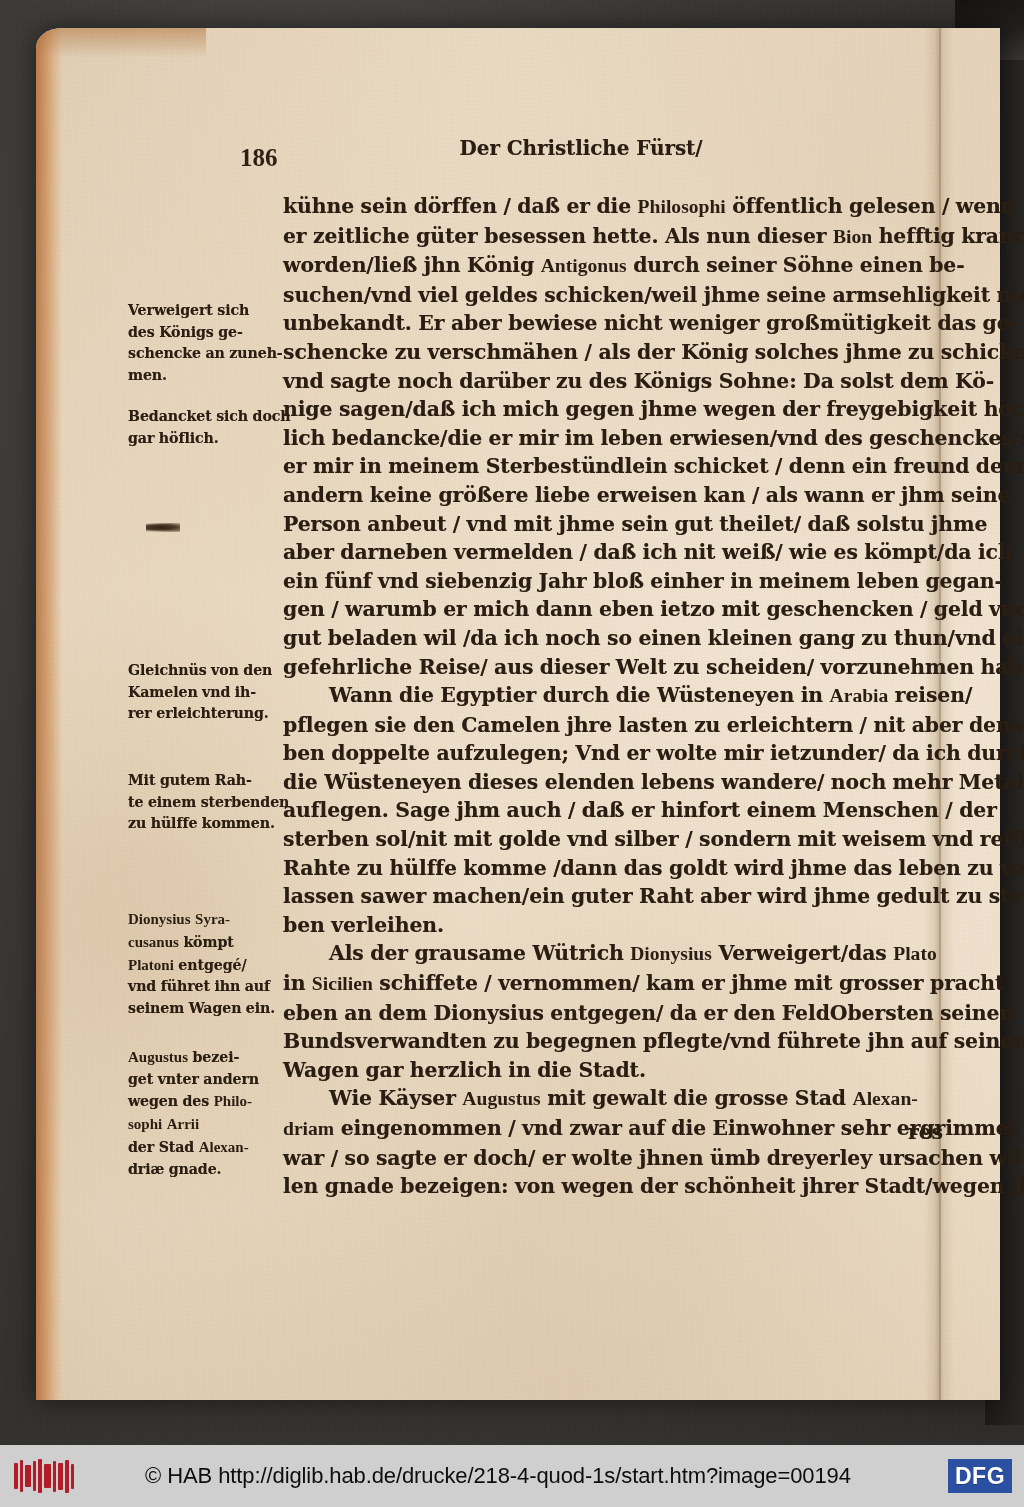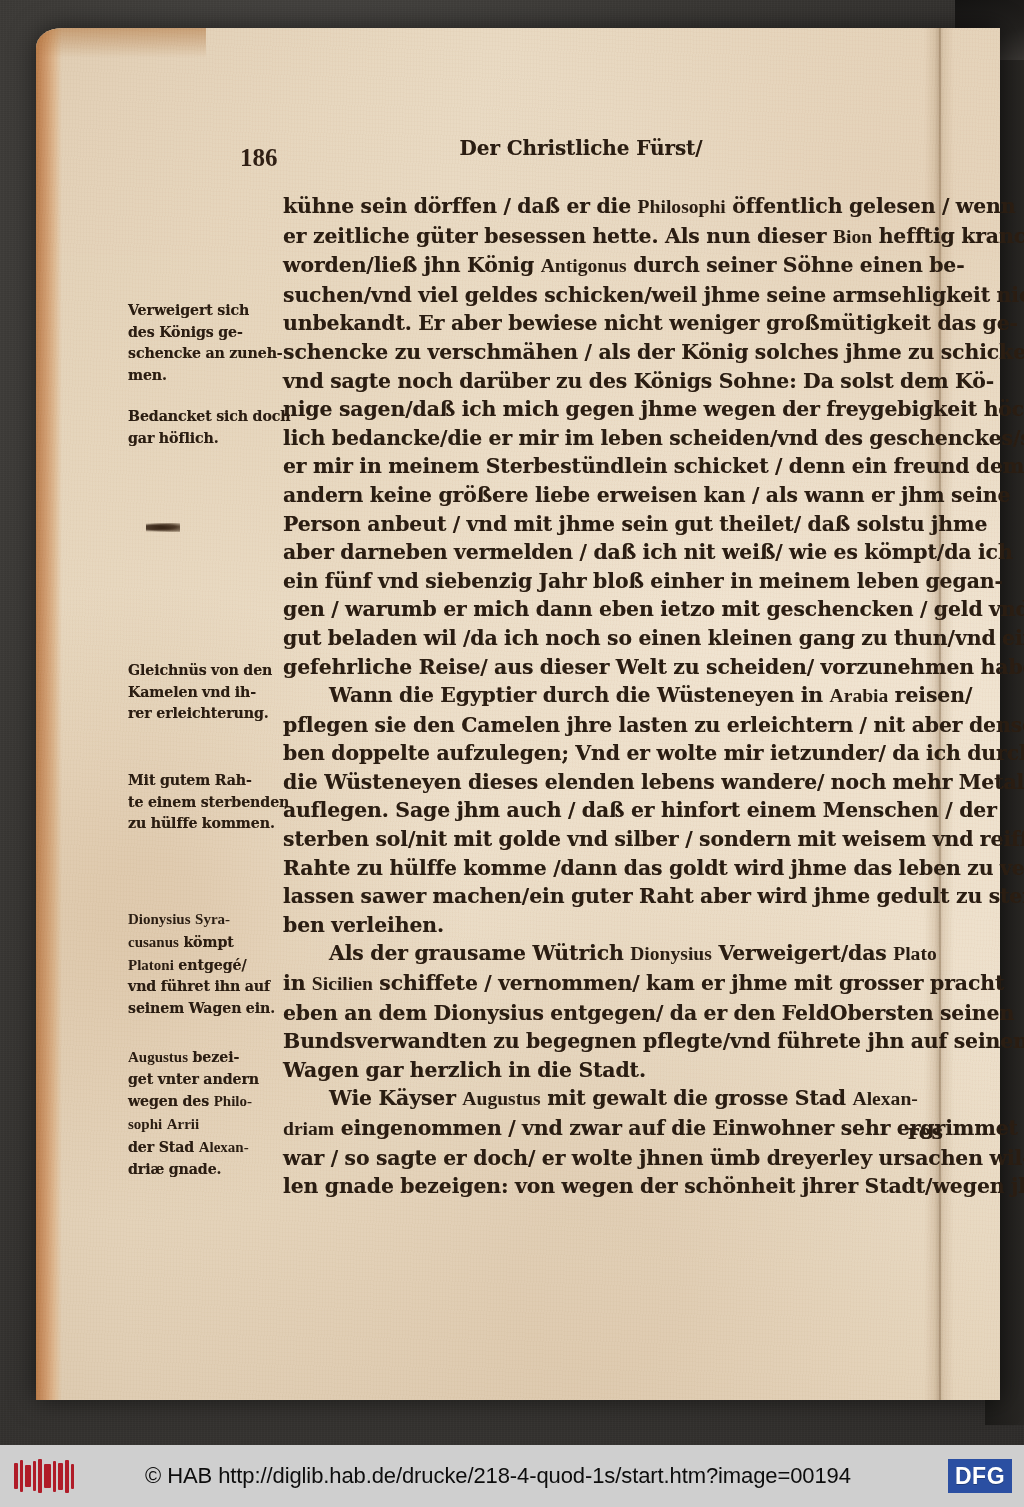--- a/index.html
+++ b/index.html
@@ -298,21 +298,21 @@
 
 <div id="main-text">
     <div class="body-line"><span class="fraktur">kühne</span> <span class="fraktur">sein</span> <span class="fraktur">dörffen</span> <span class="fraktur">/</span> <span class="fraktur">daß</span> <span class="fraktur">er</span> <span class="fraktur">die</span> <span class="antiqua">Philosophi</span> <span class="fraktur">öffentlich</span> <span class="fraktur">gelesen</span> <span class="fraktur">/</span> <span class="fraktur">wenn</span></div>
     <div class="body-line"><span class="fraktur">er</span> <span class="fraktur">zeitliche</span> <span class="fraktur">güter</span> <span class="fraktur">besessen</span> <span class="fraktur">hette.</span> <span class="fraktur">Als</span> <span class="fraktur">nun</span> <span class="fraktur">dieser</span> <span class="antiqua">Bion</span> <span class="fraktur">hefftig</span> <span class="fraktur">kranck</span></div>
     <div class="body-line"><span class="fraktur">worden/ließ</span> <span class="fraktur">jhn</span> <span class="fraktur">König</span> <span class="antiqua">Antigonus</span> <span class="fraktur">durch</span> <span class="fraktur">seiner</span> <span class="fraktur">Söhne</span> <span class="fraktur">einen</span> <span class="fraktur">be-</span></div>
     <div class="body-line"><span class="fraktur">suchen/vnd</span> <span class="fraktur">viel</span> <span class="fraktur">geldes</span> <span class="fraktur">schicken/weil</span> <span class="fraktur">jhme</span> <span class="fraktur">seine</span> <span class="fraktur">armsehligkeit</span> <span class="fraktur">nicht</span></div>
     <div class="body-line"><span class="fraktur">unbekandt.</span> <span class="fraktur">Er</span> <span class="fraktur">aber</span> <span class="fraktur">bewiese</span> <span class="fraktur">nicht</span> <span class="fraktur">weniger</span> <span class="fraktur">großmütigkeit</span> <span class="fraktur">das</span> <span class="fraktur">ge-</span></div>
     <div class="body-line"><span class="fraktur">schencke</span> <span class="fraktur">zu</span> <span class="fraktur">verschmähen</span> <span class="fraktur">/</span> <span class="fraktur">als</span> <span class="fraktur">der</span> <span class="fraktur">König</span> <span class="fraktur">solches</span> <span class="fraktur">jhme</span> <span class="fraktur">zu</span> <span class="fraktur">schicken/</span></div>
     <div class="body-line"><span class="fraktur">vnd</span> <span class="fraktur">sagte</span> <span class="fraktur">noch</span> <span class="fraktur">darüber</span> <span class="fraktur">zu</span> <span class="fraktur">des</span> <span class="fraktur">Königs</span> <span class="fraktur">Sohne:</span> <span class="fraktur">Da</span> <span class="fraktur">solst</span> <span class="fraktur">dem</span> <span class="fraktur">Kö-</span></div>
     <div class="body-line"><span class="fraktur">nige</span> <span class="fraktur">sagen/daß</span> <span class="fraktur">ich</span> <span class="fraktur">mich</span> <span class="fraktur">gegen</span> <span class="fraktur">jhme</span> <span class="fraktur">wegen</span> <span class="fraktur">der</span> <span class="fraktur">freygebigkeit</span> <span class="fraktur">höch-</span></div>
-    <div class="body-line"><span class="fraktur">lich</span> <span class="fraktur">bedancke/die</span> <span class="fraktur">er</span> <span class="fraktur">mir</span> <span class="fraktur">im</span> <span class="fraktur">leben</span> <span class="fraktur">scheiden/vnd</span> <span class="fraktur">des</span> <span class="fraktur">geschenckes/so</span></div>
+    <div class="body-line"><span class="fraktur">lich</span> <span class="fraktur">bedancke/die</span> <span class="fraktur">er</span> <span class="fraktur">mir</span> <span class="fraktur">im</span> <span class="fraktur">leben</span> <span class="fraktur">erwiesen/vnd</span> <span class="fraktur">des</span> <span class="fraktur">geschenckes/so</span></div>
     <div class="body-line"><span class="fraktur">er</span> <span class="fraktur">mir</span> <span class="fraktur">in</span> <span class="fraktur">meinem</span> <span class="fraktur">Sterbestündlein</span> <span class="fraktur">schicket</span> <span class="fraktur">/</span> <span class="fraktur">denn</span> <span class="fraktur">ein</span> <span class="fraktur">freund</span> <span class="fraktur">dem</span></div>
     <div class="body-line"><span class="fraktur">andern</span> <span class="fraktur">keine</span> <span class="fraktur">größere</span> <span class="fraktur">liebe</span> <span class="fraktur">erweisen</span> <span class="fraktur">kan</span> <span class="fraktur">/</span> <span class="fraktur">als</span> <span class="fraktur">wann</span> <span class="fraktur">er</span> <span class="fraktur">jhm</span> <span class="fraktur">seine</span></div>
     <div class="body-line"><span class="fraktur">Person</span> <span class="fraktur">anbeut</span> <span class="fraktur">/</span> <span class="fraktur">vnd</span> <span class="fraktur">mit</span> <span class="fraktur">jhme</span> <span class="fraktur">sein</span> <span class="fraktur">gut</span> <span class="fraktur">theilet/</span> <span class="fraktur">daß</span> <span class="fraktur">solstu</span> <span class="fraktur">jhme</span></div>
     <div class="body-line"><span class="fraktur">aber</span> <span class="fraktur">darneben</span> <span class="fraktur">vermelden</span> <span class="fraktur">/</span> <span class="fraktur">daß</span> <span class="fraktur">ich</span> <span class="fraktur">nit</span> <span class="fraktur">weiß/</span> <span class="fraktur">wie</span> <span class="fraktur">es</span> <span class="fraktur">kömpt/da</span> <span class="fraktur">ich</span></div>
     <div class="body-line"><span class="fraktur">ein</span> <span class="fraktur">fünf</span> <span class="fraktur">vnd</span> <span class="fraktur">siebenzig</span> <span class="fraktur">Jahr</span> <span class="fraktur">bloß</span> <span class="fraktur">einher</span> <span class="fraktur">in</span> <span class="fraktur">meinem</span> <span class="fraktur">leben</span> <span class="fraktur">gegan-</span></div>
     <div class="body-line"><span class="fraktur">gen</span> <span class="fraktur">/</span> <span class="fraktur">warumb</span> <span class="fraktur">er</span> <span class="fraktur">mich</span> <span class="fraktur">dann</span> <span class="fraktur">eben</span> <span class="fraktur">ietzo</span> <span class="fraktur">mit</span> <span class="fraktur">geschencken</span> <span class="fraktur">/</span> <span class="fraktur">geld</span> <span class="fraktur">vnd</span></div>
     <div class="body-line"><span class="fraktur">gut</span> <span class="fraktur">beladen</span> <span class="fraktur">wil</span> <span class="fraktur">/da</span> <span class="fraktur">ich</span> <span class="fraktur">noch</span> <span class="fraktur">so</span> <span class="fraktur">einen</span> <span class="fraktur">kleinen</span> <span class="fraktur">gang</span> <span class="fraktur">zu</span> <span class="fraktur">thun/vnd</span> <span class="fraktur">eine</span></div>
     <div class="body-line"><span class="fraktur">gefehrliche</span> <span class="fraktur">Reise/</span> <span class="fraktur">aus</span> <span class="fraktur">dieser</span> <span class="fraktur">Welt</span> <span class="fraktur">zu</span> <span class="fraktur">scheiden/</span> <span class="fraktur">vorzunehmen</span> <span class="fraktur">habe?</span></div>
     <div class="body-line indent"><span class="fraktur">Wann</span> <span class="fraktur">die</span> <span class="fraktur">Egyptier</span> <span class="fraktur">durch</span> <span class="fraktur">die</span> <span class="fraktur">Wüsteneyen</span> <span class="fraktur">in</span> <span class="antiqua">Arabia</span> <span class="fraktur">reisen/</span></div>
     <div class="body-line"><span class="fraktur">pflegen</span> <span class="fraktur">sie</span> <span class="fraktur">den</span> <span class="fraktur">Camelen</span> <span class="fraktur">jhre</span> <span class="fraktur">lasten</span> <span class="fraktur">zu</span> <span class="fraktur">erleichtern</span> <span class="fraktur">/</span> <span class="fraktur">nit</span> <span class="fraktur">aber</span> <span class="fraktur">densel-</span></div>

